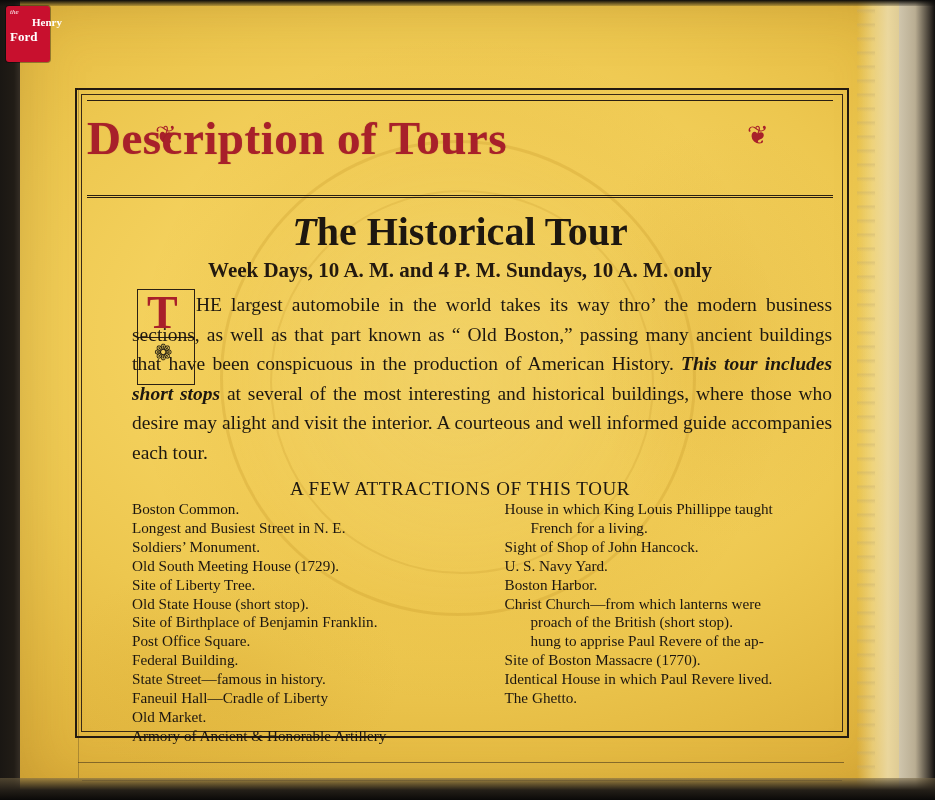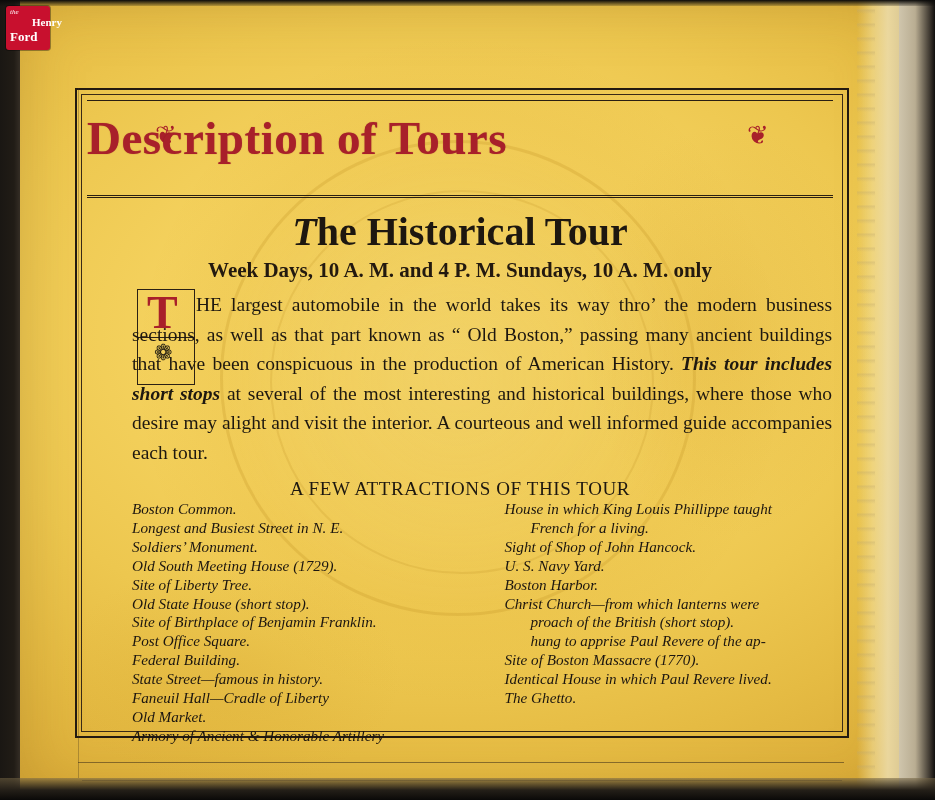--- a/index.html
+++ b/index.html
@@ -96,21 +96,21 @@
   
   .top-band {
     position: absolute; left: 0; top: 0; width: 935px; height: 6px;
     background: linear-gradient(180deg, #0b0a09 0%, rgba(20,18,14,.2) 100%);
   }
 
   
   .logo {
     position: absolute;
     left: 6px; top: 6px;
-    width: 44px; height: 44px;
+    width: 44px; height: 56px;
     background: #c8102e;
     border-radius: 3px;
     color: #fff;
     font-family: "Liberation Serif", serif;
     z-index: 40;
     box-shadow: 0 0 0 1px rgba(0,0,0,.35);
   }
   .logo .l-the {
     position: absolute; left: 4px; top: 2px;
     font-size: 7px; line-height: 8px; font-style: italic;
@@ -263,21 +263,20 @@
     color: #1e1810;
     letter-spacing: .6px;
   }
 
   .cols {
     position: absolute;
     left: 112px; top: 500px;
     width: 706px;
     display: flex;
     gap: 39px;
-    font-style: italic;
   }
   .col {
     width: 342px;
     font-size: 15.2px;
     line-height: 18.9px;
     color: #1c1610;
   }
   .col .it { white-space: nowrap; }
   .col .cont { display: block; padding-left: 26px; }
 

